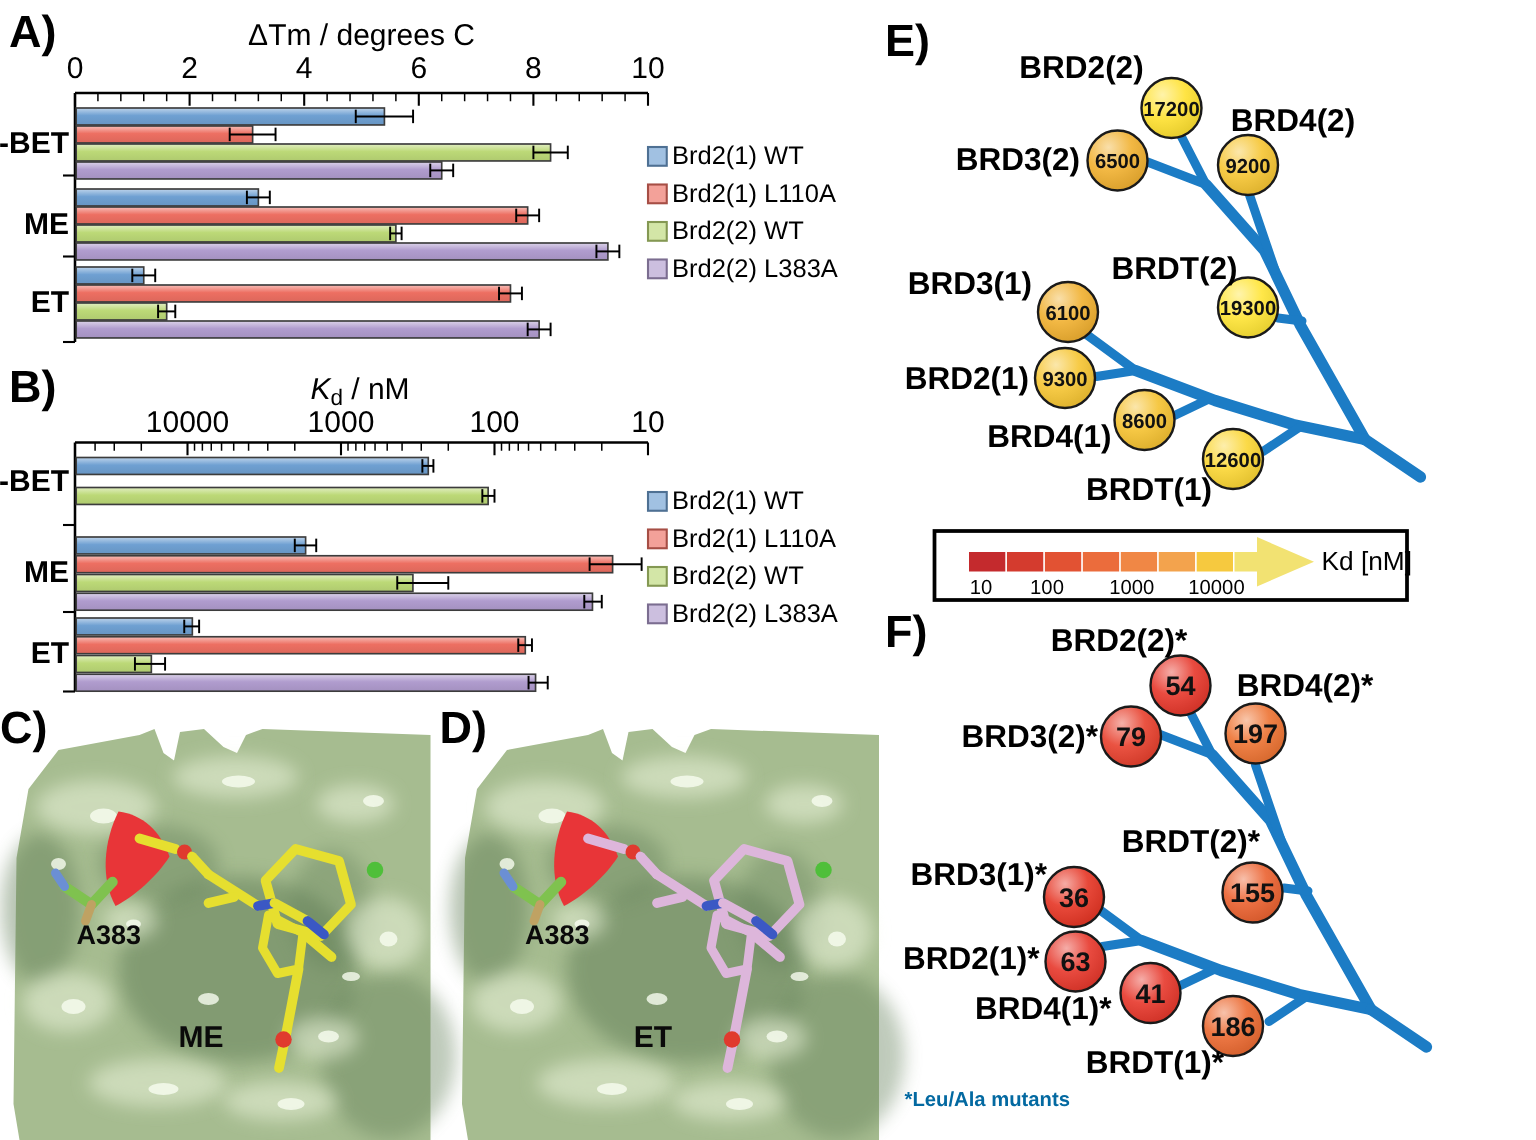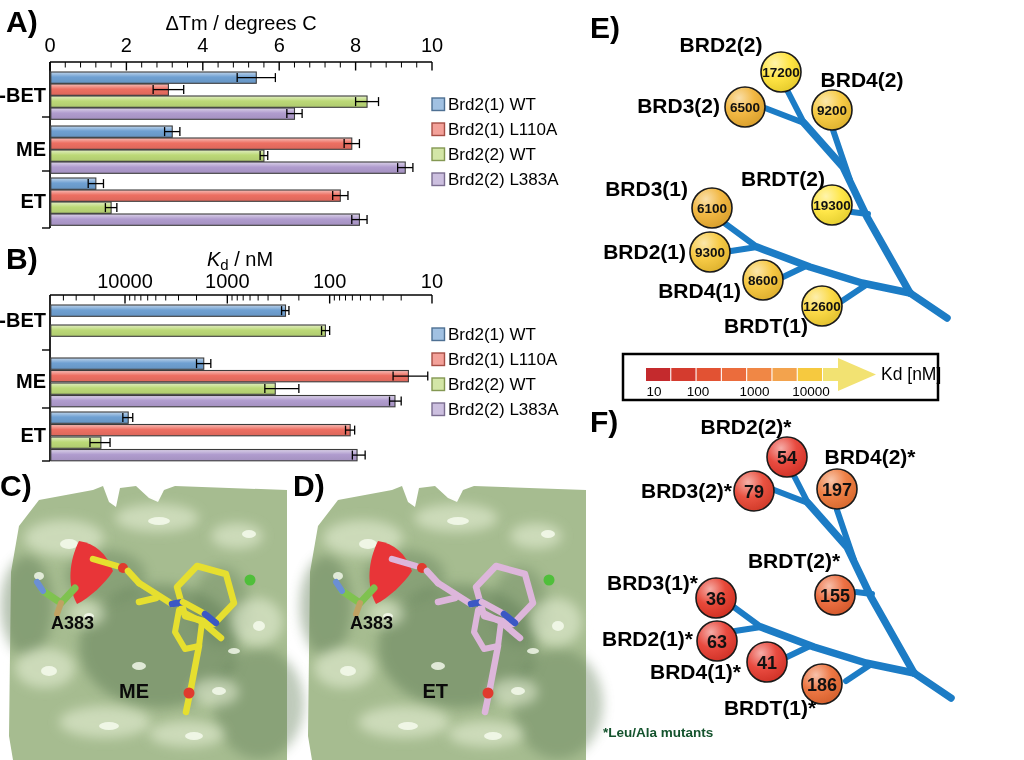--- a/index.html
+++ b/index.html
@@ -1,20 +1,20 @@
 <!DOCTYPE html>
 <html><head>
 <meta charset="utf-8">
 <style>
   html,body{margin:0;padding:0;background:#ffffff;}
   #fig-root{position:relative;width:1024px;height:760px;background:#ffffff;overflow:hidden;
             font-family:"Liberation Sans", sans-serif;}
   #fig-canvas{position:absolute;left:0;top:0;z-index:1;}
   .panel-letter{position:absolute;z-index:2;font-weight:bold;font-size:30px;color:#000;}
-  #footnote{position:absolute;z-index:2;font-weight:bold;font-size:13.5px;color:#14532d;}
+  #footnote{position:absolute;z-index:2;font-weight:bold;font-size:13.5px;color:#0369a1;}
   svg text{font-family:"Liberation Sans", sans-serif;}
 </style>
 </head>
 <body>
 
 <div id="fig-root">
   <svg id="fig-canvas" width="1024" height="760" viewBox="0 0 1024 760">
       <defs>
         <filter id="softblur" x="-50%" y="-50%" width="200%" height="200%">
           <feGaussianBlur stdDeviation="6"></feGaussianBlur>

